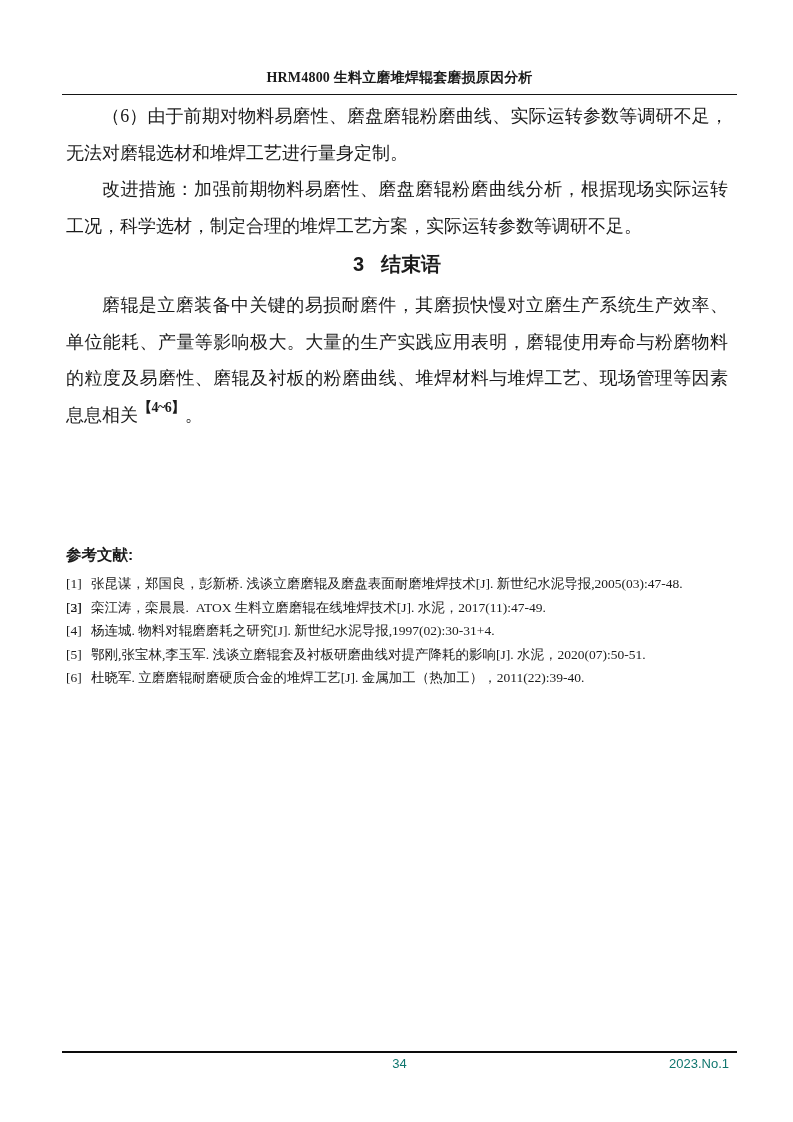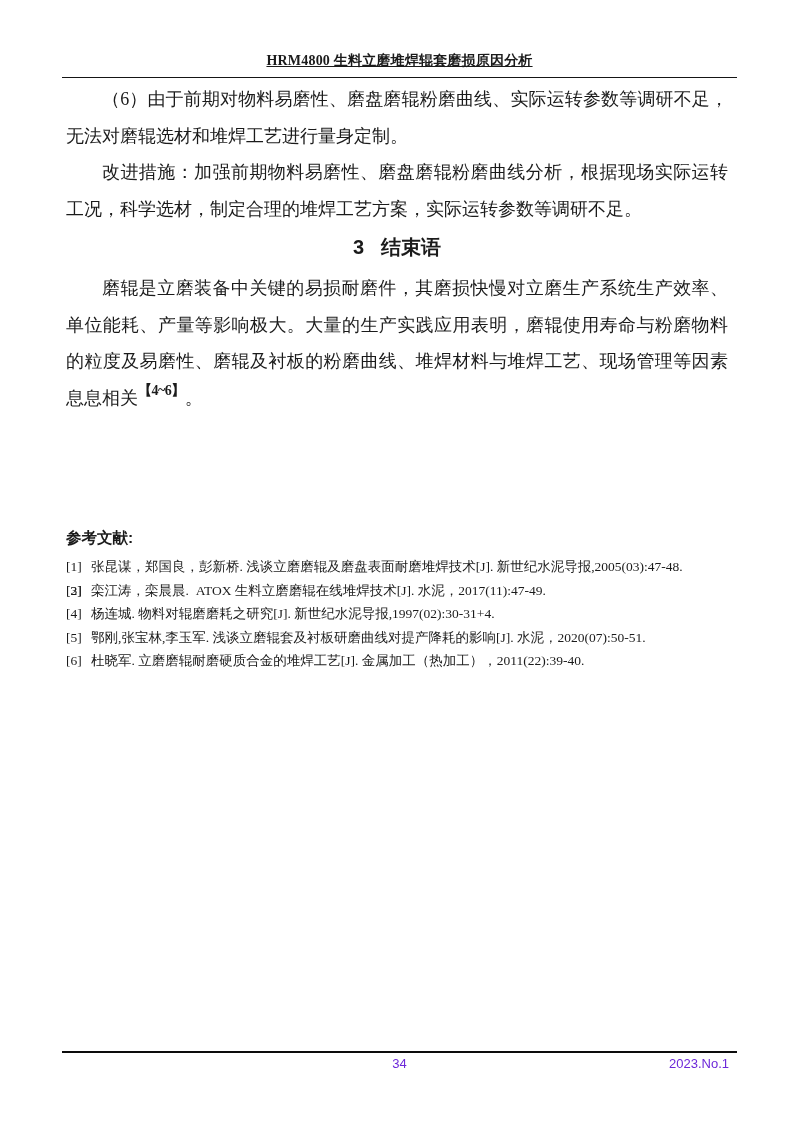--- a/index.html
+++ b/index.html
@@ -8,24 +8,23 @@
     width: 793px;
     height: 1122px;
     background: #ffffff;
     color: #1b1b1b;
     font-family: "Liberation Serif", "DejaVu Serif", serif;
     overflow: hidden;
   }
   
   .running-header {
     margin: 0 56px 0 62px;
-    padding-top: 52px;
+    padding-top: 69px;
     padding-bottom: 7px;
     border-bottom: 1.5px solid #151515;
-    text-decoration: underline;
   }
   .running-header-title {
     text-align: center;
     font-size: 14px;
     line-height: 18px;
     font-weight: 600;
     letter-spacing: 0.2px;
   }
   
   .main {
@@ -73,21 +72,21 @@
   .ref-text { white-space: pre-wrap; }
   
   .page-footer {
     position: absolute;
     left: 62px;
     width: 675px;
     top: 1051px;
     border-top: 2px solid #0c0c0c;
     font-family: "Liberation Sans", "DejaVu Sans", sans-serif;
     font-size: 13px;
-    color: #6d28d9;
+    color: #0f766e;
   }
   .footer-row { position: relative; height: 24px; padding-top: 3px; }
   .footer-page-number {
     position: absolute;
     left: 50%;
     transform: translateX(-50%);
   }
   .footer-issue { position: absolute; right: 8px; }
 </style>
 </head>

